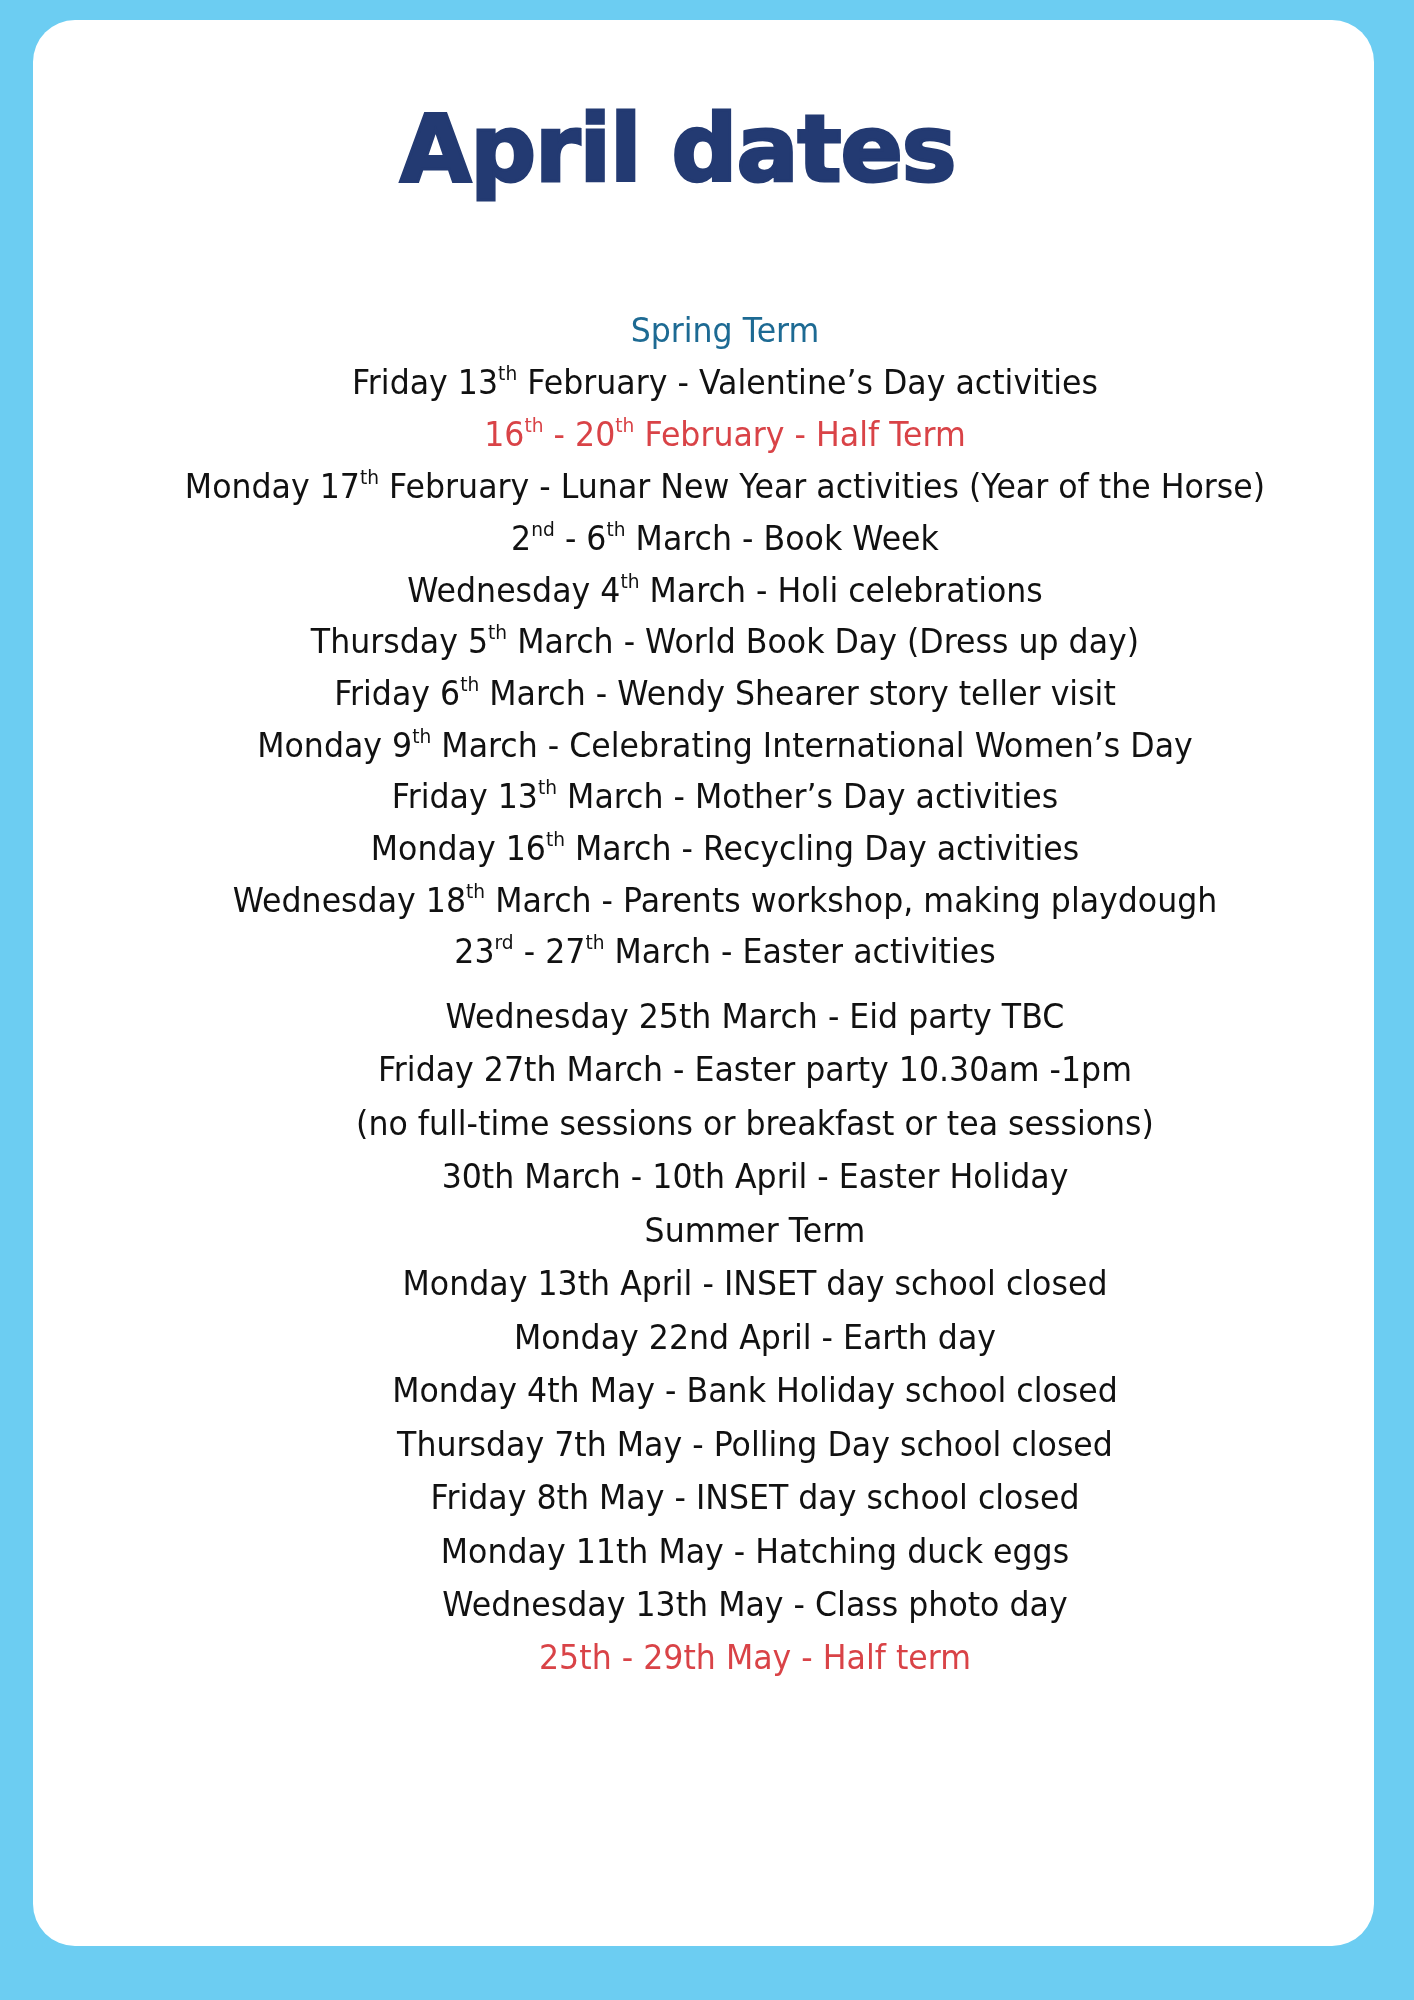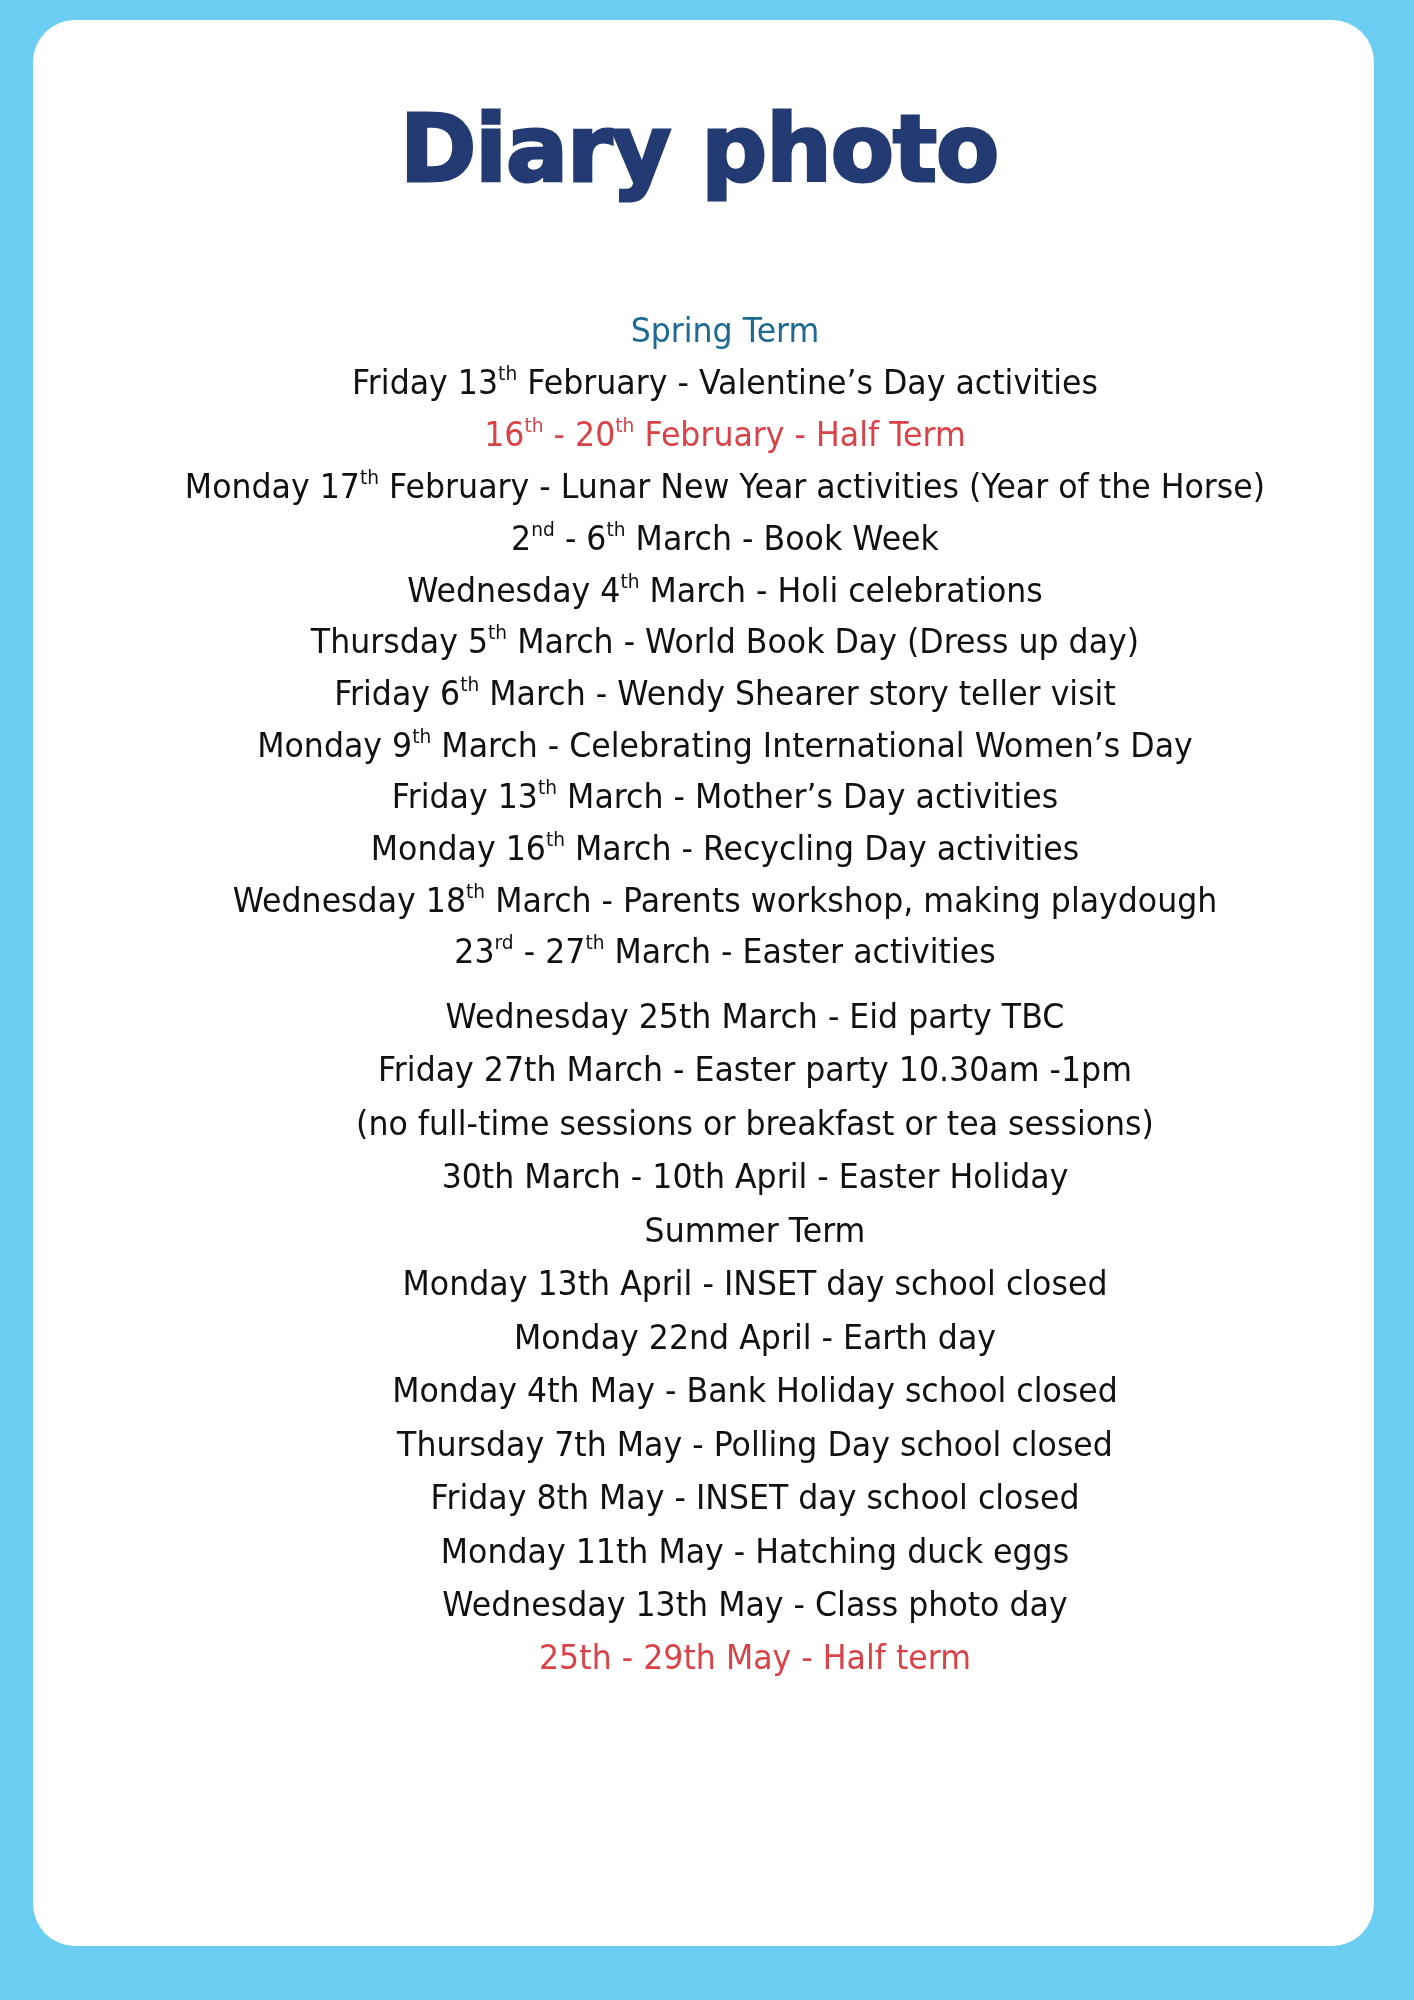--- a/index.html
+++ b/index.html
@@ -60,21 +60,21 @@
     }
     .line.red {
       color: #d94347;
     }
   </style>
 </head>
 <body>
 
 <div class="card"></div>
 
-<div class="title">Diary photo</div>
+<div class="title">April dates</div>
 
 <div class="line heading" style="top:308px; left:18px;">Spring Term</div>
 
 <div class="line" style="top:360px; left:18px;"><span>Friday 13</span><sup>th</sup><span> February - Valentine’s Day activities</span></div>
 
 <div class="line red" style="top:412px; left:18px;"><span>16</span><sup>th</sup><span> - 20</span><sup>th</sup><span> February - Half Term</span></div>
 
 <div class="line" style="top:464px; left:18px;"><span>Monday 17</span><sup>th</sup><span> February - Lunar New Year activities (Year of the Horse)</span></div>
 
 <div class="line" style="top:516px; left:18px;"><span>2</span><sup>nd</sup><span> - 6</span><sup>th</sup><span> March - Book Week</span></div>

